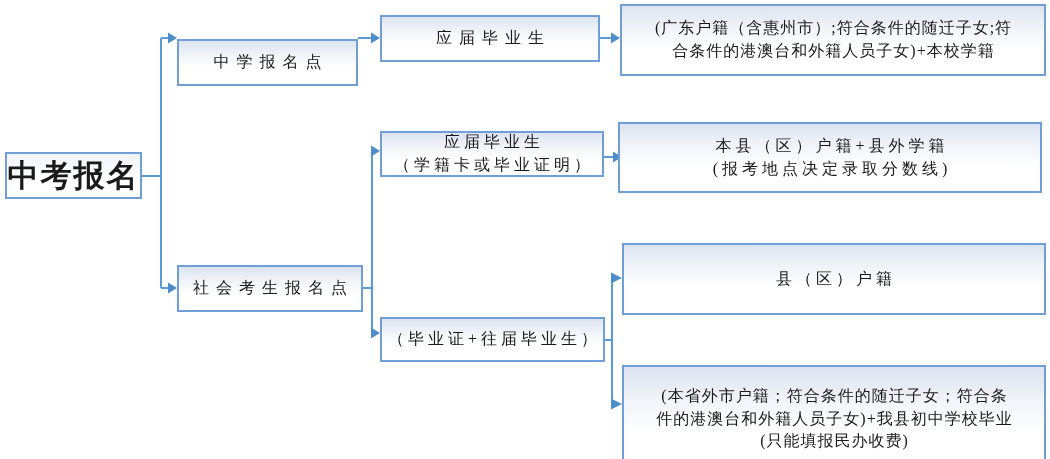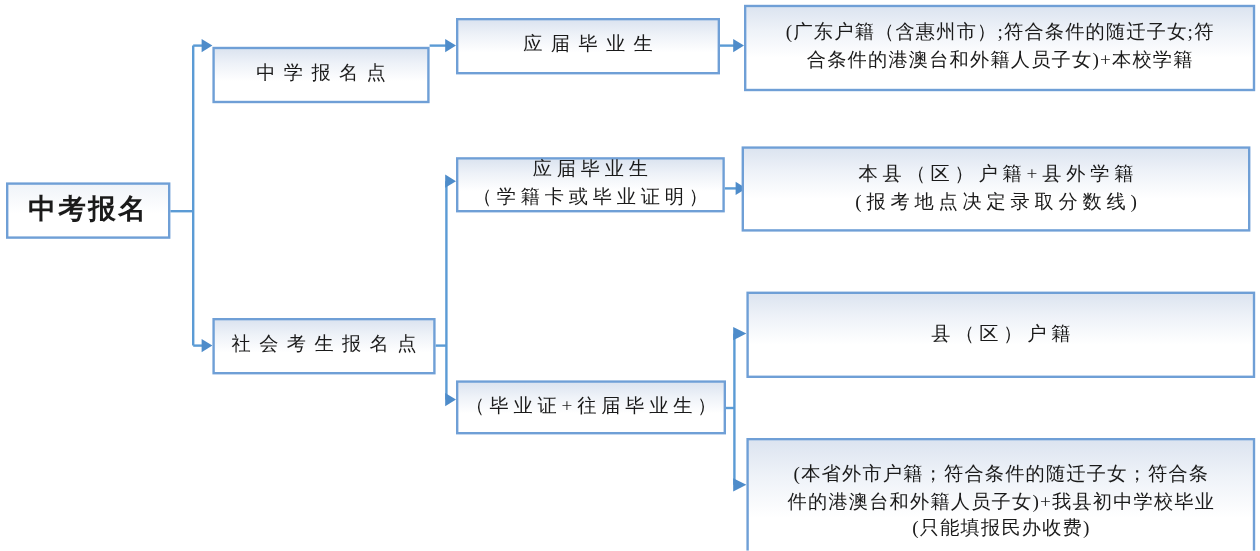--- a/index.html
+++ b/index.html
@@ -39,21 +39,21 @@
     display: flex;
     flex-direction: column;
     justify-content: center;
     align-items: center;
     text-align: center;
     font-size: 16px;
     line-height: 1.42;
   }
   .node span { display: block; }
   .root-node {
-    font-size: 23px;
+    font-size: 31px;
     font-weight: bold;
     letter-spacing: 2px;
     background: linear-gradient(to bottom, #f0f4f9 0%, #ffffff 55%);
   }
   .ls-lg { letter-spacing: 7px; margin-right: -7px; }
   .ls-md { letter-spacing: 4px; margin-right: -4px; }
   .ls-sm { letter-spacing: 1px; margin-right: -1px; }
   
   .n-root   { left: 5px;   top: 152px; width: 137px; height: 47px; }
   .n-b1     { left: 177px; top: 15px;  width: 181px; height: 47px; margin-top: 24px; }

